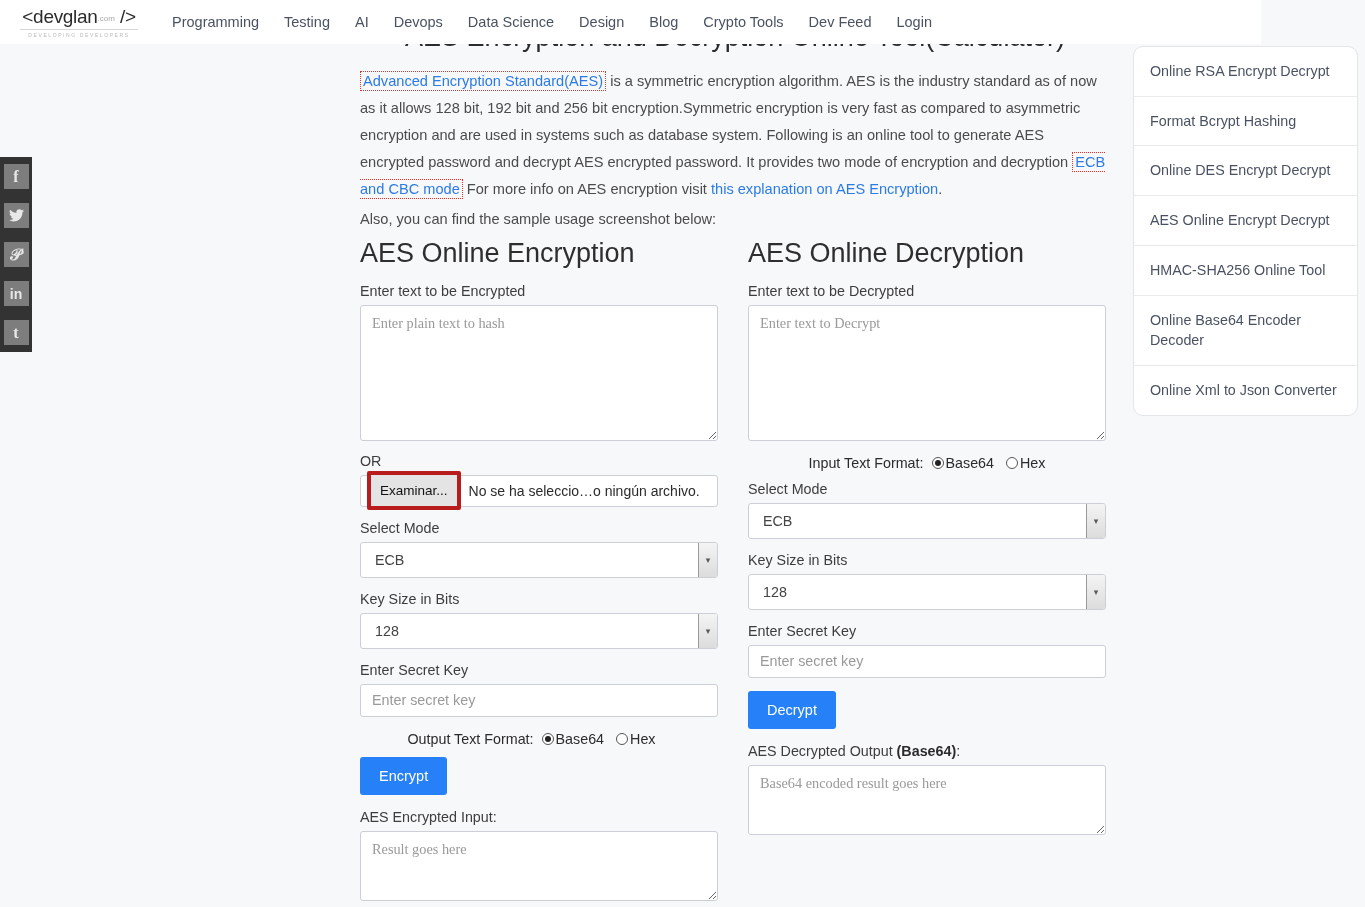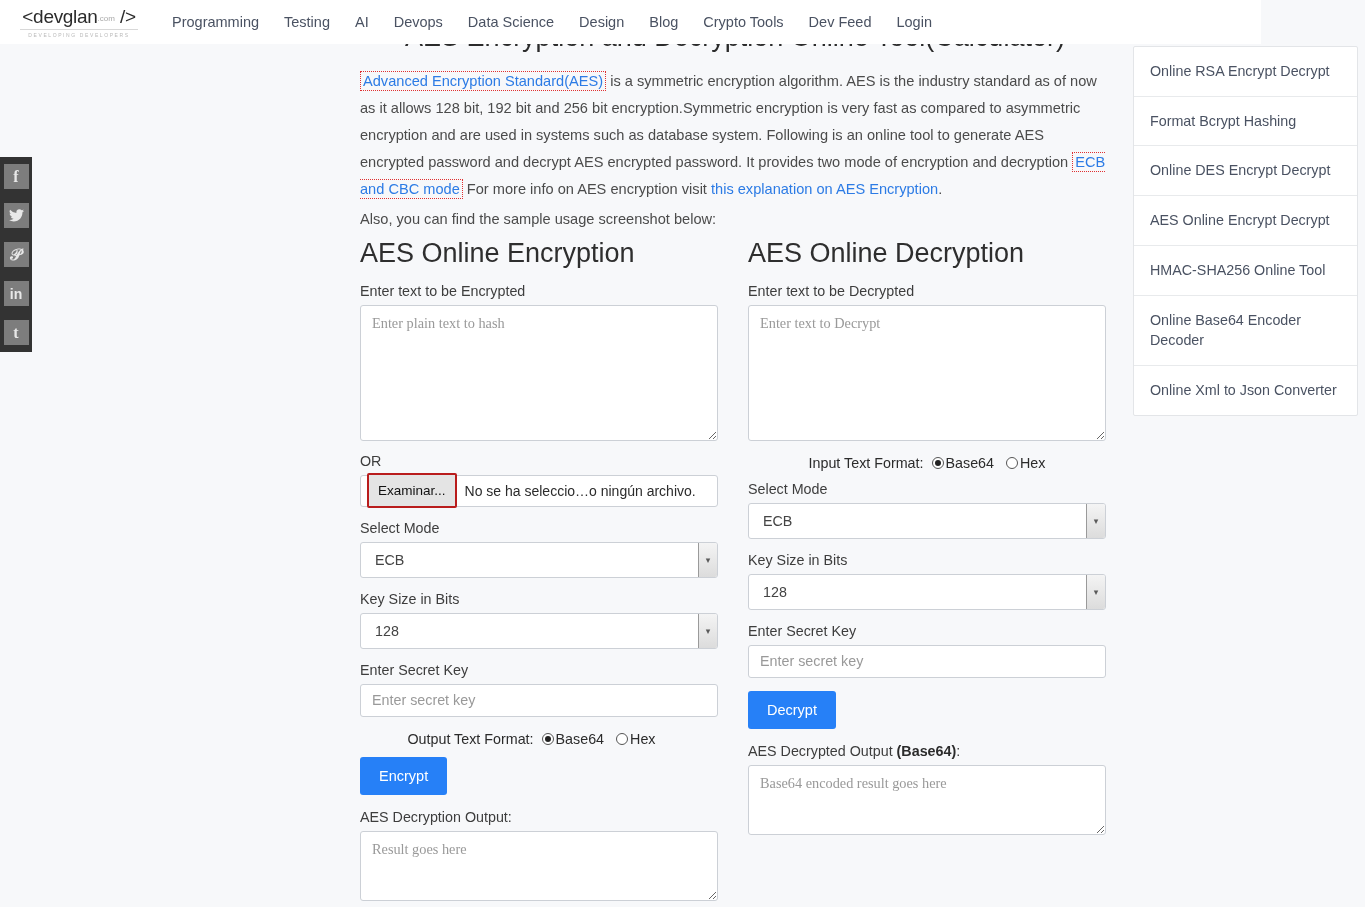--- a/index.html
+++ b/index.html
@@ -111,21 +111,21 @@
   .ta::placeholder { color: #999; }
   .ta.out { height: 70px; }
   .or-label { font-size: 14.3px; color: #3d3d3d; margin: 12px 0 6px 0; }
   .filebox {
     width: 358px; height: 32px;
     border: 1px solid #ccd0d6; border-radius: 3px; background: #fff;
     display: flex; align-items: center; padding: 0 6px;
     cursor: pointer;
   }
   .file-btn {
-    border: 2px solid #b91c1c; background: #e4e4e4;
+    border: 4px solid #b91c1c; background: #e4e4e4;
     font-size: 13.5px; color: #111; padding: 8px 9px;
     border-radius: 2px; white-space: nowrap;
     font-family: "Liberation Sans", sans-serif;
   }
   .file-name {
     font-size: 14px; color: #2b2b2b; margin-left: 8px;
     white-space: nowrap; overflow: hidden;
   }
   .sel-wrap {
     width: 358px; height: 36px; position: relative;
@@ -171,21 +171,21 @@
   }
   .out-label { font-size: 14.3px; color: #3d3d3d; margin: 14px 0 6px 0; }
   .out-label b { font-weight: bold; color: #2b2b2b; }
 
   
   .sidebar {
     position: absolute; left: 1133px; top: 46px;
     width: 225px;
     background: #fff;
     border: 1px solid #e3e5e8;
-    border-radius: 2px;
+    border-radius: 10px;
     z-index: 10;
   }
   .side-item {
     padding: 14px 16px;
     font-size: 14.3px; color: #4a5262;
     border-bottom: 1px solid #e8eaec;
     cursor: pointer; line-height: 1.45;
   }
   .side-item:last-child { border-bottom: none; }
 </style>
@@ -285,21 +285,21 @@
       <div class="fmt-row">
         <span>Output Text Format:</span>
         <span class="radio on"></span>
         <span class="radio-txt">Base64</span>
         <span class="radio"></span>
         <span class="radio-txt">Hex</span>
       </div>
 
       <button class="btn-primary">Encrypt</button>
 
-      <div class="out-label">AES Decryption Output:</div>
+      <div class="out-label">AES Encrypted Input:</div>
       <textarea class="ta out" placeholder="Result goes here" style=""></textarea>
     </div>
 
     <div class="col right">
       <h2 class="col-title">AES Online Decryption</h2>
 
       <label class="field-label">Enter text to be Decrypted</label>
       <textarea class="ta" placeholder="Enter text to Decrypt" style=""></textarea>
 
       <div class="fmt-row">

